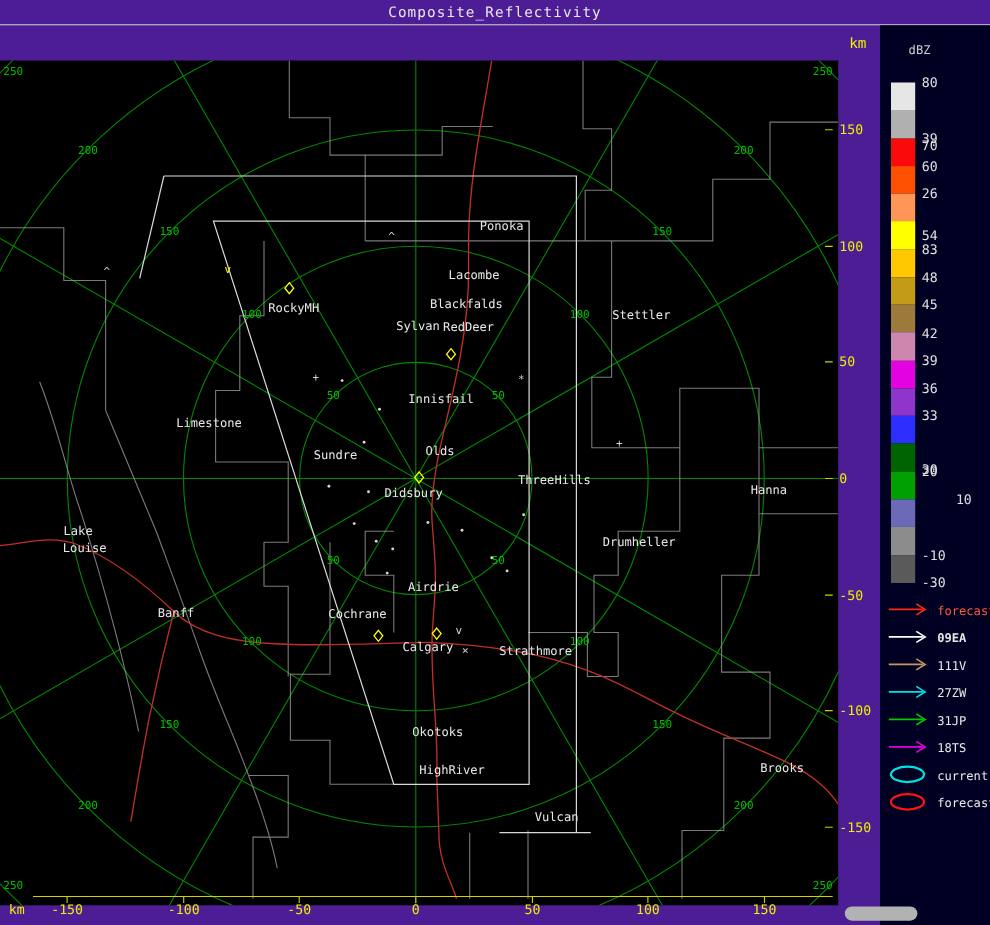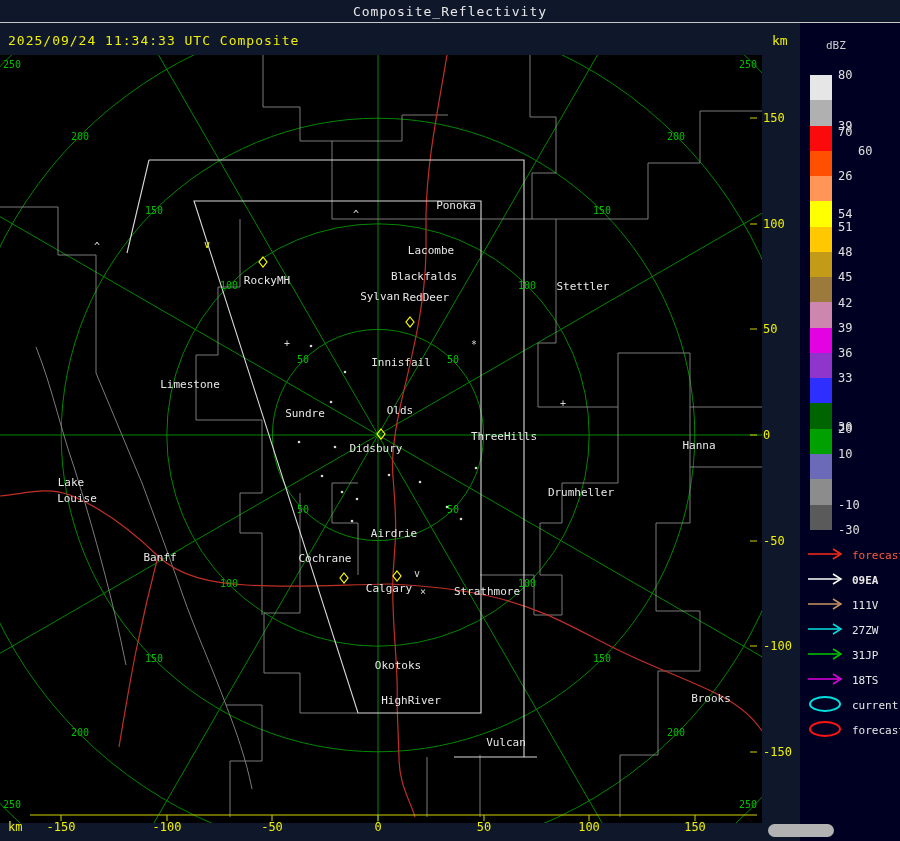--- a/index.html
+++ b/index.html
@@ -1,16 +1,16 @@
 <!DOCTYPE html>
 <html><head>
 <meta charset="utf-8">
 <style>
   html,body{margin:0;padding:0;background:#000;}
-  #app{position:relative;width:900px;height:841px;background:#0f172a;overflow:hidden;
+  #app{position:relative;width:900px;height:841px;background:#4c1d95;overflow:hidden;
        font-family:"DejaVu Sans Mono","Liberation Mono",monospace;}
   .titlebar{position:absolute;top:4px;left:0;width:900px;text-align:center;
             color:#e8e8e8;font-size:13px;letter-spacing:1px;}
   .title-divider{position:absolute;top:22px;left:0;width:900px;height:1px;background:#c8c8c8;}
   .timestamp{position:absolute;top:33px;left:8px;color:#f0f000;font-size:13px;letter-spacing:1px;}
   .km-top{position:absolute;top:33px;left:772px;color:#f0f000;font-size:13px;}
   .sidebar-bg{position:absolute;left:800px;top:23px;width:100px;height:818px;background:#000022;}
   #map{position:absolute;top:55px;left:0;background:#000;}
   .dbz{position:absolute;top:39px;left:826px;color:#d0d0d0;font-size:11px;}
   #colorbar{position:absolute;top:75px;left:810px;width:22px;}
@@ -29,21 +29,20 @@
                 background:#b2b2b2;border-radius:7px;}
   text{font-family:"DejaVu Sans Mono","Liberation Mono",monospace;}
 </style>
 </head>
 <body>
 
 <div id="app">
 
   <div class="titlebar">Composite_Reflectivity</div>
   <div class="title-divider"></div>
-  <div class="timestamp">2025/09/24 11:34:33 UTC Composite</div>
   <div class="km-top">km</div>
   <div class="sidebar-bg"></div>
 
   <svg id="map" width="762" height="768">
 
     <g stroke="#009000" fill="none" stroke-width="1" opacity="0.95">
       <circle cx="378" cy="380" r="105.6"></circle>
       <circle cx="378" cy="380" r="211.2"></circle>
       <circle cx="378" cy="380" r="316.8"></circle>
       <circle cx="378" cy="380" r="422.4"></circle>
@@ -234,33 +233,33 @@
       <div class="cbseg" style="height: 25.28px; background: rgb(0, 100, 0);"></div>
       <div class="cbseg" style="height: 25.28px; background: rgb(0, 160, 0);"></div>
       <div class="cbseg" style="height: 25.28px; background: rgb(106, 106, 185);"></div>
       <div class="cbseg" style="height: 25.28px; background: rgb(140, 140, 140);"></div>
       <div class="cbseg" style="height: 25.28px; background: rgb(90, 90, 90);"></div>
     </div>
   <div id="colorbar-ticks">
       <div class="cbtick" style="top: 0px;">80</div>
       <div class="cbtick" style="top: 25.28px; margin-top: 32px;">70</div>
       <div class="cbtick" style="top: 50.56px;">39</div>
-      <div class="cbtick" style="top: 75.84px; margin-left: 20px;">60</div>
+      <div class="cbtick" style="top: 75.84px;">60</div>
       <div class="cbtick" style="top: 101.12px;">26</div>
       <div class="cbtick" style="top: 139px;">54</div>
-      <div class="cbtick" style="top: 151.68px;">51</div>
+      <div class="cbtick" style="top: 151.68px;">83</div>
       <div class="cbtick" style="top: 176.96px;">48</div>
       <div class="cbtick" style="top: 202.24px;">45</div>
       <div class="cbtick" style="top: 227.52px;">42</div>
       <div class="cbtick" style="top: 252.8px;">39</div>
       <div class="cbtick" style="top: 278.08px;">36</div>
       <div class="cbtick" style="top: 303.36px;">33</div>
       <div class="cbtick" style="top: 336px; margin-top: 16px;">30</div>
       <div class="cbtick" style="top: 353.92px;">20</div>
-      <div class="cbtick" style="top: 379.2px;">10</div>
+      <div class="cbtick" style="top: 379.2px; margin-left: 31px;">10</div>
       <div class="cbtick" style="top: 429.76px; text-align: right;">-10</div>
       <div class="cbtick" style="top: 455.04px;">-30</div>
     </div>
 
   <div id="legend">
       <div class="legrow">
         <div class="legsym"><svg width="42" height="16">
             <line x1="2" y1="8" x2="33" y2="8" stroke="#ff2a14" stroke-width="1.5"></line>
             <path d="M27,3 L35,8 L27,13" fill="none" stroke="#ff2a14" stroke-width="1.5"></path>
           </svg></div>

